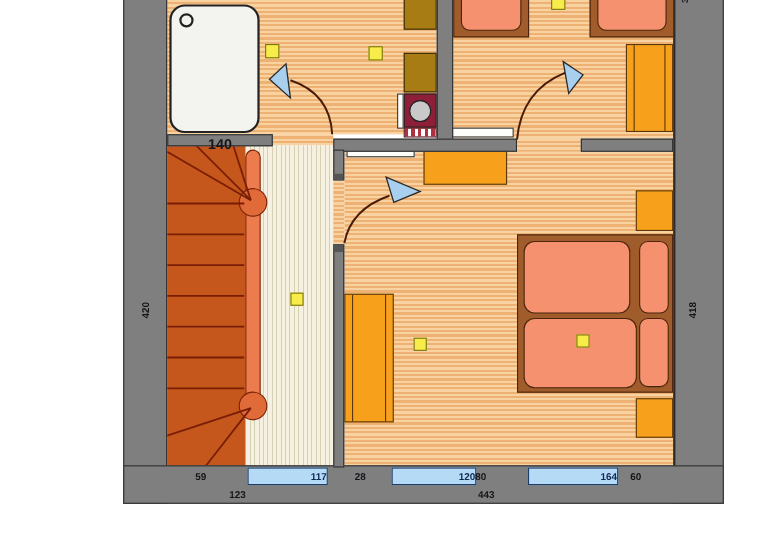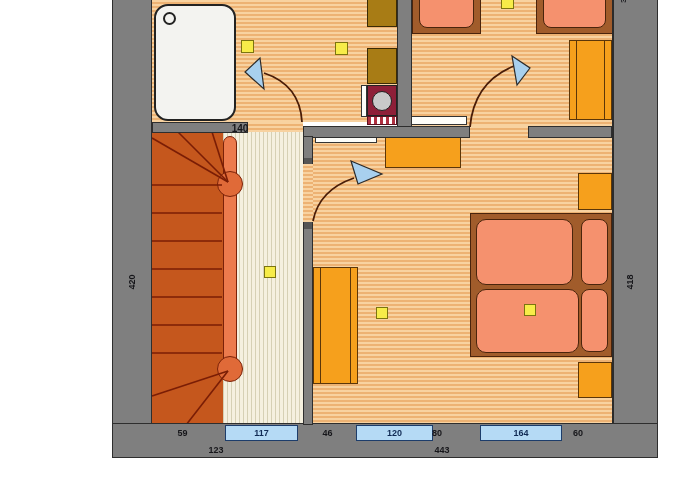--- a/index.html
+++ b/index.html
@@ -35,21 +35,21 @@
   .drain{position:absolute;width:13px;height:13px;border:2px solid #222;border-radius:50%;
          box-sizing:border-box;z-index:11;}
   .sink{position:absolute;background:#8e1f38;border:1.2px solid #222;box-sizing:border-box;z-index:10;}
   .sink-bowl{position:absolute;left:4px;top:5px;width:20px;height:20px;border-radius:50%;
              background:#c9c9c9;border:1.5px solid #222;box-sizing:border-box;}
   .dots{position:absolute;z-index:10;border:1px solid #5a1020;box-sizing:border-box;
         background:repeating-linear-gradient(90deg,#b03040 0 3px,#fff 3px 6px);}
   
   .dim-text{position:absolute;font-size:9px;font-weight:600;color:#16161a;text-align:center;z-index:40;}
   .dim-box{position:absolute;background:#b5daf5;border:1.5px solid #1d3d6b;box-sizing:border-box;
-           font-size:9px;font-weight:600;color:#102a54;text-align:center;line-height:14px;z-index:40;}
+           font-size:9px;font-weight:600;color:#102a54;text-align:right;line-height:14px;z-index:40;}
   .rot{transform:rotate(-90deg);transform-origin:center center;}
   svg.overlay{position:absolute;left:0;top:0;z-index:25;pointer-events:none;}
 </style>
 </head>
 <body>
 
 <div id="stage">
 
   <div class="floor-h" style="left:152px;top:0;width:245px;height:122px;"></div>
   <div class="floor-h" style="left:248px;top:122px;width:55px;height:10px;"></div>
@@ -137,28 +137,28 @@
   <div class="wall" style="left:112px;top:423px;width:546px;height:35px;"></div>
   <div class="wall" style="left:152px;top:122px;width:96px;height:11px;"></div>
   <div class="wall" style="left:397px;top:-2px;width:15px;height:130px;"></div>
   <div class="wall" style="left:303px;top:126px;width:167px;height:12px;"></div>
   <div class="wall" style="left:528px;top:126px;width:84px;height:12px;"></div>
   <div class="wall" style="left:303px;top:136px;width:10px;height:28px;"></div>
   <div class="wall" style="left:303px;top:222px;width:10px;height:203px;"></div>
   <div class="jamb" style="left:304px;top:158px;width:8px;height:6px;"></div>
   <div class="jamb" style="left:304px;top:222px;width:8px;height:7px;"></div>
 
-  <div class="dim-text" style="left:152px;top:123px;width:96px;font-size:10px;padding-left:40px;">140</div>
+  <div class="dim-text" style="left:152px;top:123px;width:96px;font-size:13px;">140</div>
   <div class="dim-text rot" style="left:117px;top:277px;width:30px;">420</div>
   <div class="dim-text rot" style="left:615px;top:277px;width:30px;">418</div>
   <div class="dim-text rot" style="left:613px;top:-4px;width:20px;font-size:8px;">3</div>
 
   <div class="dim-text" style="left:160px;top:428px;width:45px;">59</div>
   <div class="dim-box" style="left:225px;top:425px;width:73px;height:16px;">117</div>
-  <div class="dim-text" style="left:305px;top:428px;width:45px;">46</div>
+  <div class="dim-text" style="left:305px;top:428px;width:45px;">28</div>
   <div class="dim-box" style="left:356px;top:425px;width:77px;height:16px;">120</div>
   <div class="dim-text" style="left:416px;top:428px;width:42px;">80</div>
   <div class="dim-box" style="left:480px;top:425px;width:82px;height:16px;">164</div>
   <div class="dim-text" style="left:558px;top:428px;width:40px;">60</div>
   <div class="dim-text" style="left:190px;top:445px;width:52px;">123</div>
   <div class="dim-text" style="left:416px;top:445px;width:52px;">443</div>
 
 </div>
 
 </body></html>

